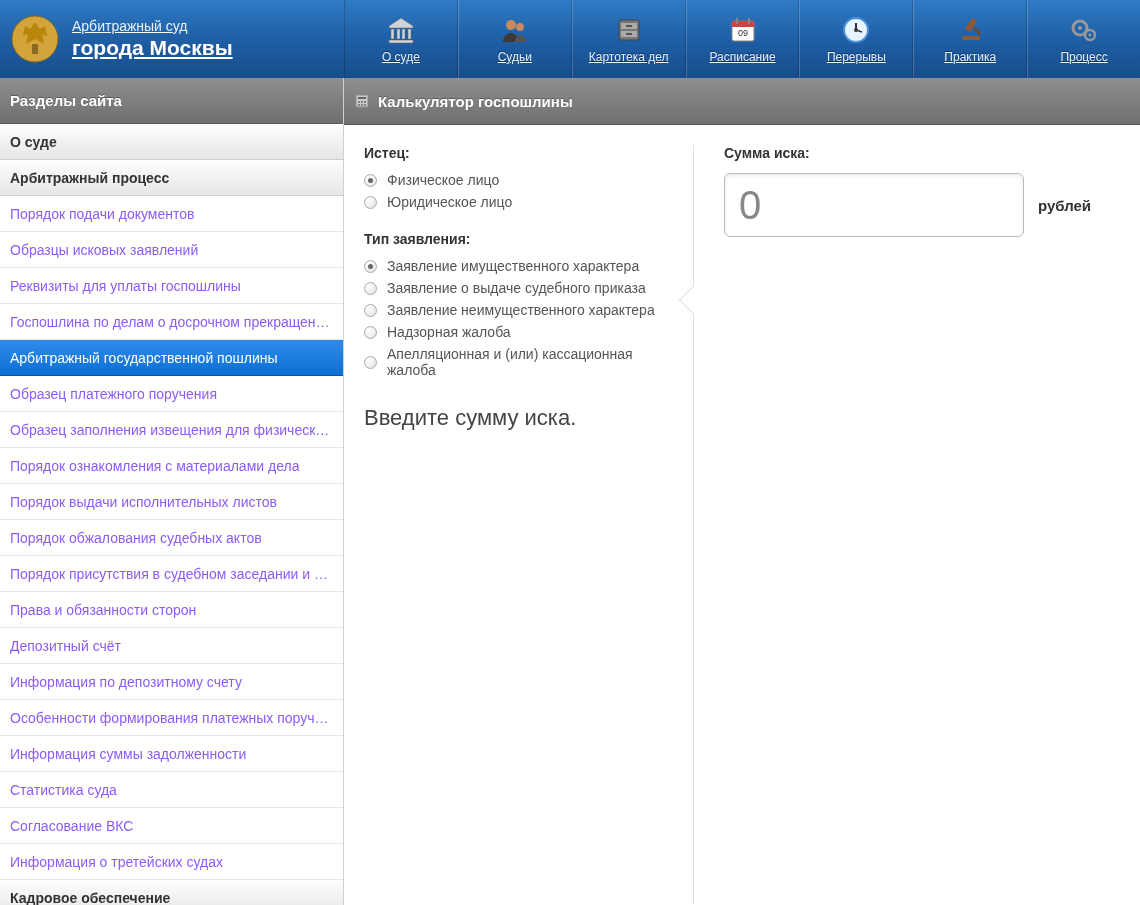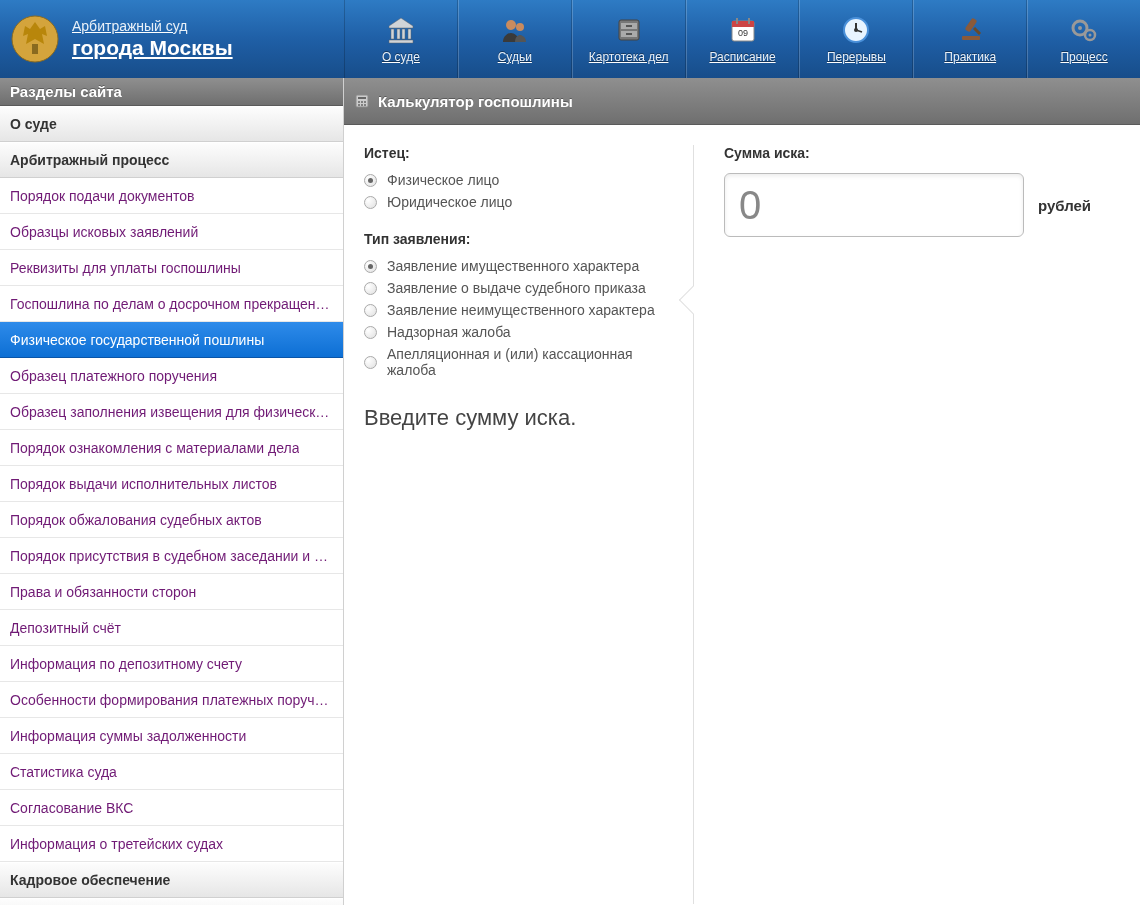--- a/index.html
+++ b/index.html
@@ -61,21 +61,21 @@
   .layout { display: flex; height: calc(905px - 78px); }
   .sidebar {
     width: 344px;
     flex-shrink: 0;
     border-right: 1px solid #d0d0d0;
     background: #fff;
     display: flex;
     flex-direction: column;
   }
   .sidebar-header {
-    height: 28px;
+    height: 46px;
     background: linear-gradient(to bottom, #8f8f8f, #6f6f6f);
     color: #fff;
     font-weight: 700;
     font-size: 15px;
     padding: 0 10px;
     display: flex;
     align-items: center;
     text-shadow: 0 -1px 0 rgba(0,0,0,0.3);
     border-bottom: 1px solid #5a5a5a;
   }
@@ -83,21 +83,21 @@
   .sidebar-item {
     height: 36px;
     padding: 0 10px;
     display: flex;
     align-items: center;
     cursor: pointer;
     border-bottom: 1px solid #e7e7e7;
     white-space: nowrap;
     overflow: hidden;
     text-overflow: ellipsis;
-    color: #701a75;
+    color: #8b5cf6;
     font-size: 14px;
   }
   .sidebar-item span { overflow: hidden; text-overflow: ellipsis; }
   .sidebar-item.section {
     background: linear-gradient(to bottom, #fdfdfd, #e6e6e6);
     font-weight: 700;
     border-bottom: 1px solid #d0d0d0;
     border-top: 1px solid #fff;
     color: #333;
   }
@@ -328,21 +328,21 @@
         <div class="sidebar-item">
           <span>Образцы исковых заявлений</span>
         </div>
         <div class="sidebar-item">
           <span>Реквизиты для уплаты госпошлины</span>
         </div>
         <div class="sidebar-item">
           <span>Госпошлина по делам о досрочном прекращен…</span>
         </div>
         <div class="sidebar-item active">
-          <span>Физическое государственной пошлины</span>
+          <span>Арбитражный государственной пошлины</span>
         </div>
         <div class="sidebar-item">
           <span>Образец платежного поручения</span>
         </div>
         <div class="sidebar-item">
           <span>Образец заполнения извещения для физическ…</span>
         </div>
         <div class="sidebar-item">
           <span>Порядок ознакомления с материалами дела</span>
         </div>

